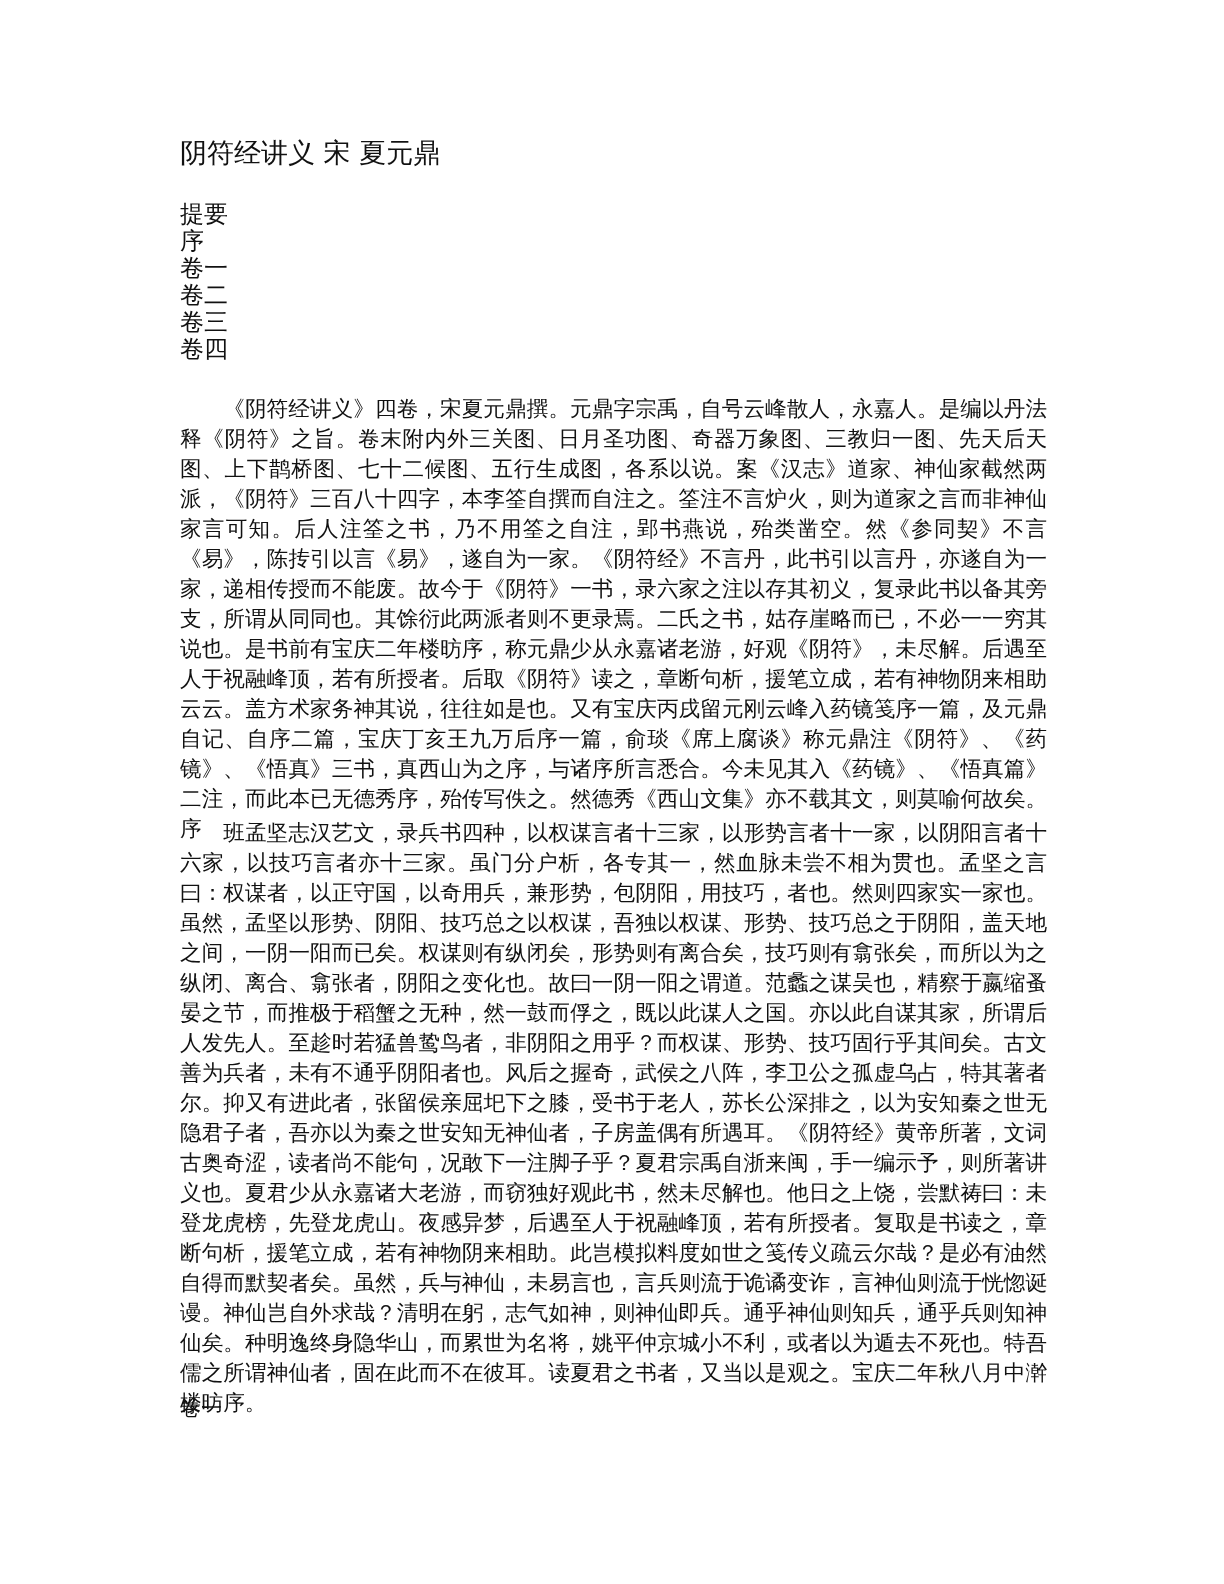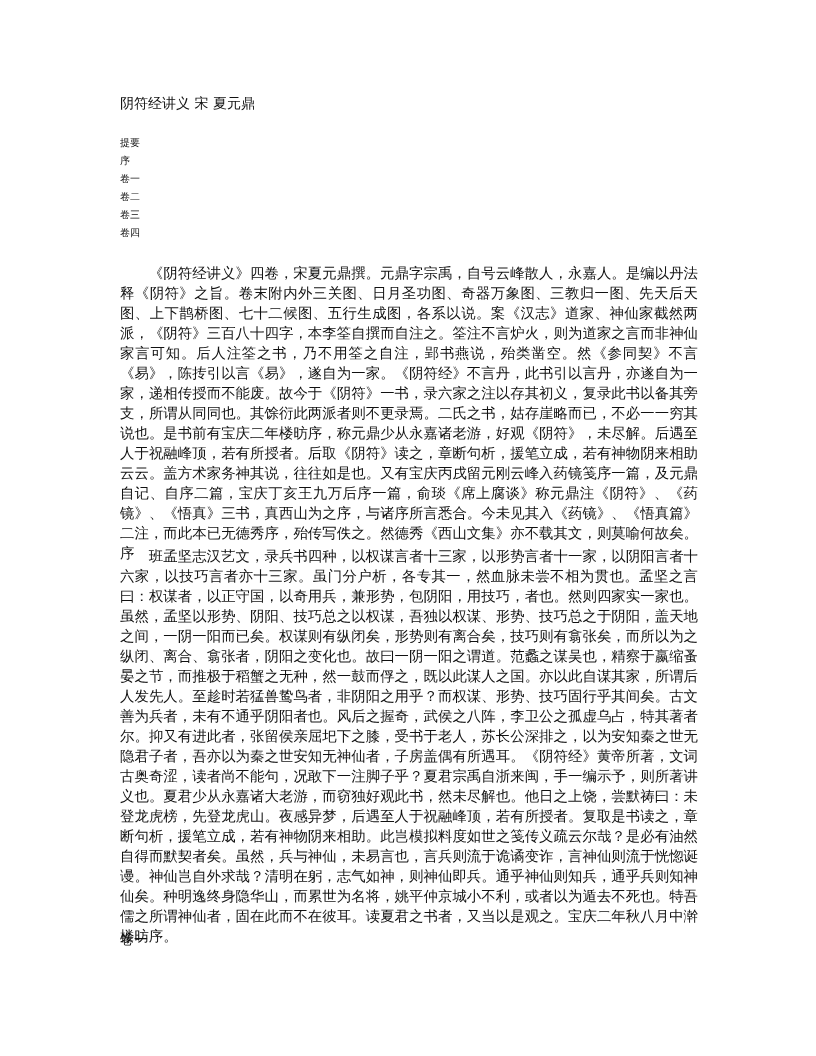--- a/index.html
+++ b/index.html
@@ -2,22 +2,22 @@
 <html><head>
 <meta charset="utf-8">
 <style>
   html, body { margin: 0; padding: 0; background: #ffffff; }
   body {
     width: 816px; height: 1056px; overflow: hidden; position: relative;
     font-family: "DejaVu Serif", "Liberation Serif", serif;
     color: #111111;
   }
   .page { position: absolute; left: 120px; top: 0; width: 578px; }
-  .title { position: absolute; top: 94px; left: 0; font-size: 14px; line-height: 18px; white-space: nowrap; text-align: center; }
-  .toc { position: absolute; top: 134px; left: 0; font-size: 10px; }
+  .title { position: absolute; top: 94px; left: 0; font-size: 18px; line-height: 18px; white-space: nowrap; text-align: center; }
+  .toc { position: absolute; top: 134px; left: 0; font-size: 16px; }
   .toc div { line-height: 18px; height: 18px; }
   .para {
     position: absolute; left: 0; width: 578px;
     font-size: 14.4px; line-height: 20px;
     text-align: justify; text-indent: 28.8px;
     word-break: break-all; letter-spacing: 0;
   }
   #p1 { top: 264px; font-family: Liberation Mono, monospace; }
   #p2 { top: 546px; }
   .section { position: absolute; top: 930px; left: 0; font-size: 14px; line-height: 18px; }

